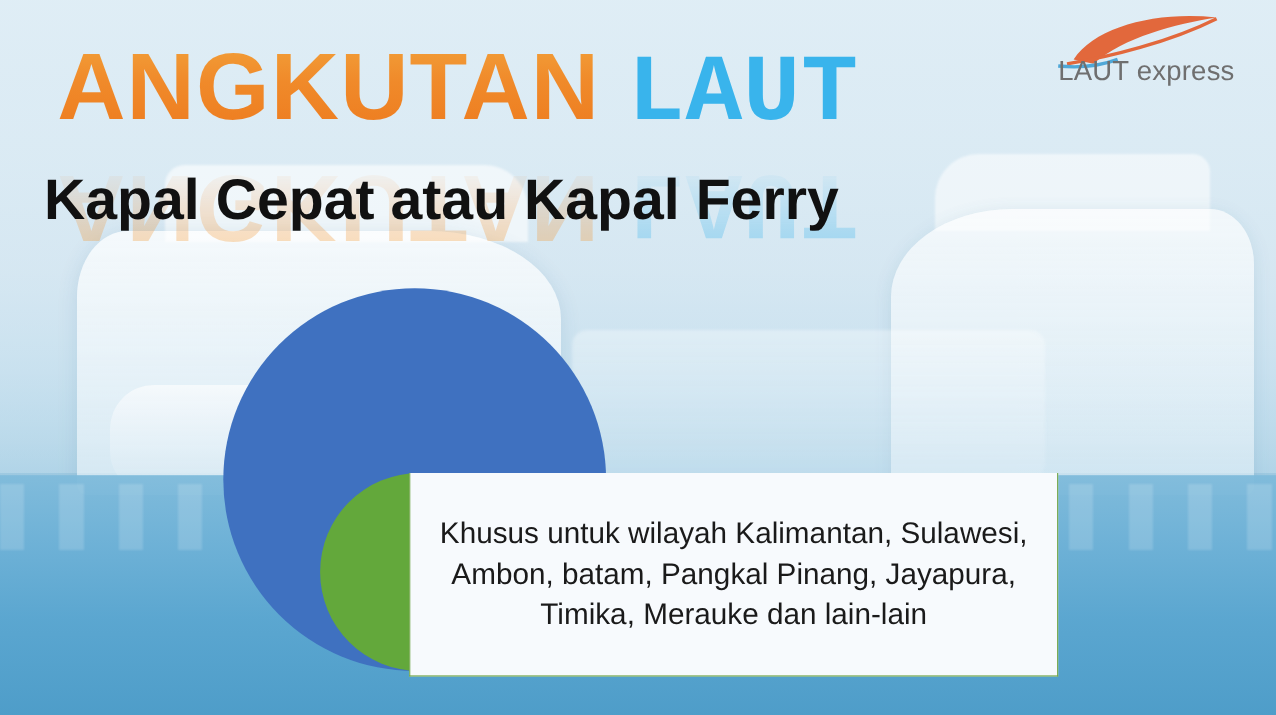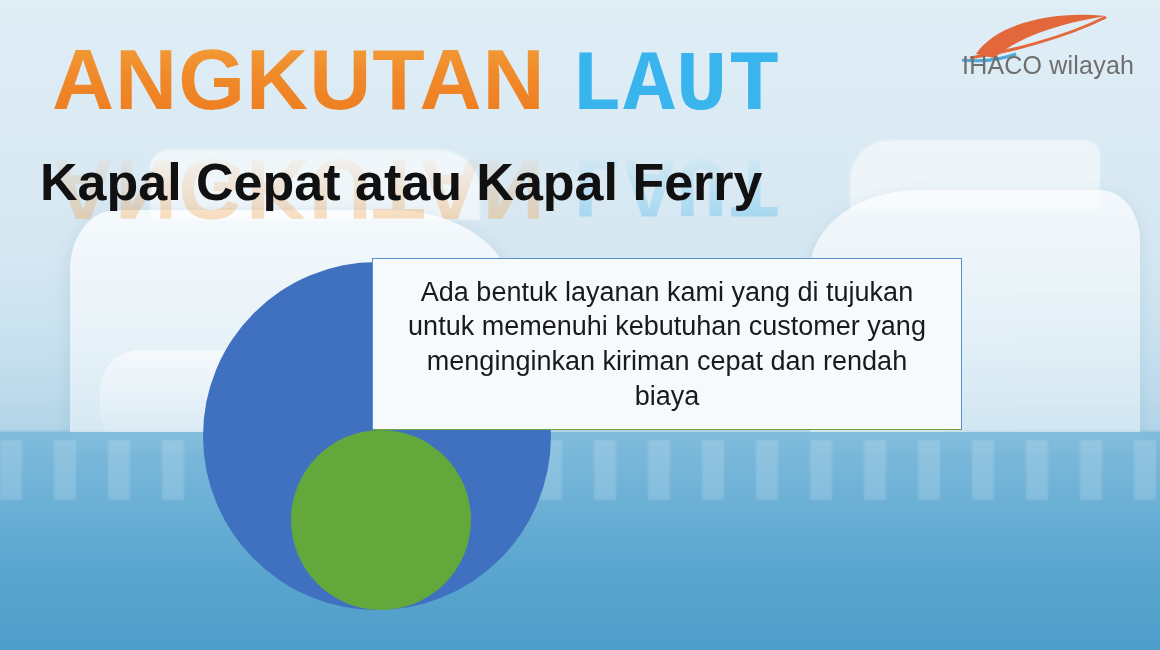--- a/index.html
+++ b/index.html
@@ -264,24 +264,24 @@
   </div>
 
   <div class="subtitle">Kapal Cepat atau Kapal Ferry</div>
 
   <div class="logo">
     <svg width="190" height="60" viewBox="0 0 190 60">
       <path d="M20 46 C40 16, 96 2, 150 8 C112 14, 66 26, 38 50 Z" fill="#E2683C"></path>
       <path d="M14 50 C52 44, 108 30, 150 9" stroke="#E2683C" stroke-width="3" fill="none"></path>
       <path d="M6 52 C26 54, 44 52, 60 46" stroke="#4FA8D8" stroke-width="3" fill="none"></path>
     </svg>
-    <div class="logo-text">IHACO wilayah</div>
+    <div class="logo-text">LAUT express</div>
   </div>
 
   <div class="circle-blue"></div>
   <div class="circle-green"></div>
 
-  <div class="panel panel-top">
-    <div class="panel-text">Ada bentuk layanan kami yang di tujukan untuk memenuhi kebutuhan customer yang menginginkan kiriman cepat dan rendah biaya</div>
-  </div>
-
+
+  <div class="panel panel-bottom">
+    <div class="panel-text">Khusus untuk wilayah Kalimantan, Sulawesi, Ambon, batam, Pangkal Pinang, Jayapura, Timika, Merauke dan lain-lain</div>
+  </div>
 
 </div>
 
 </body></html>

